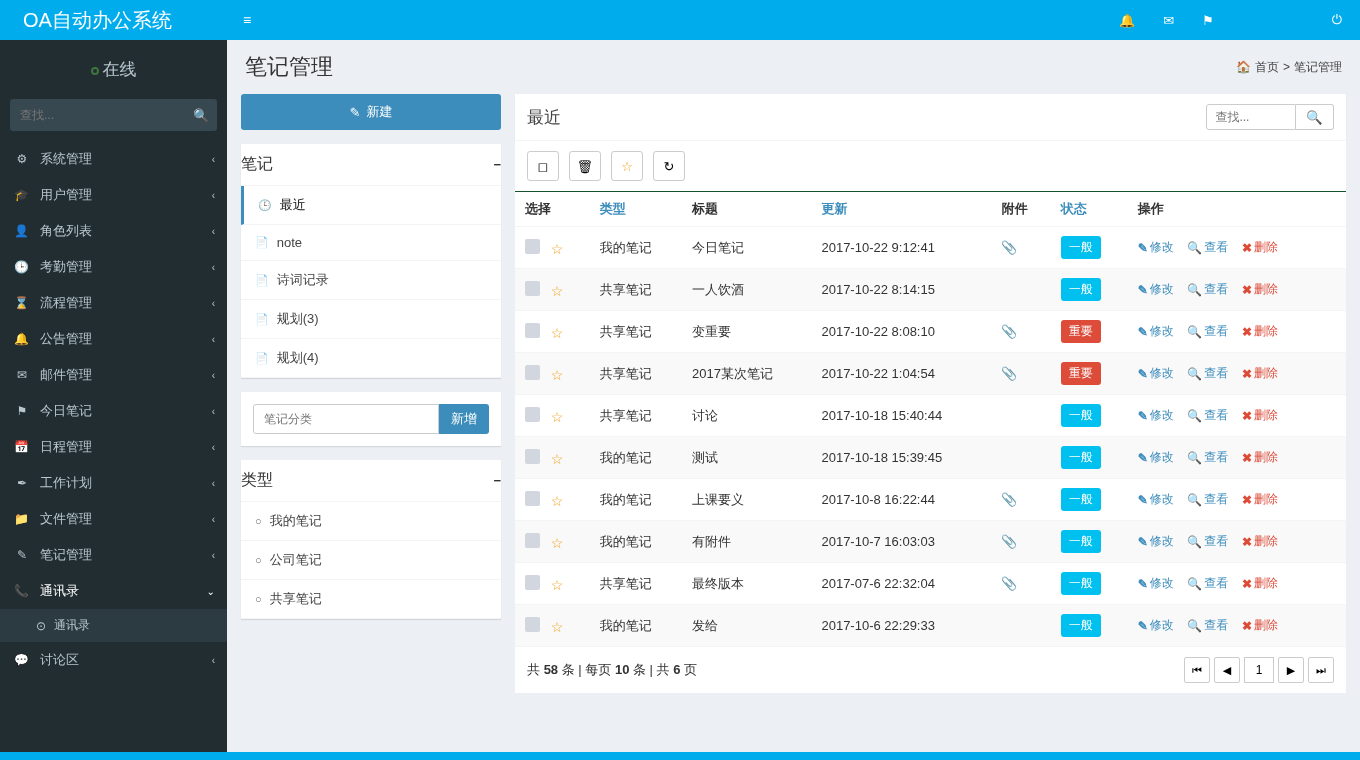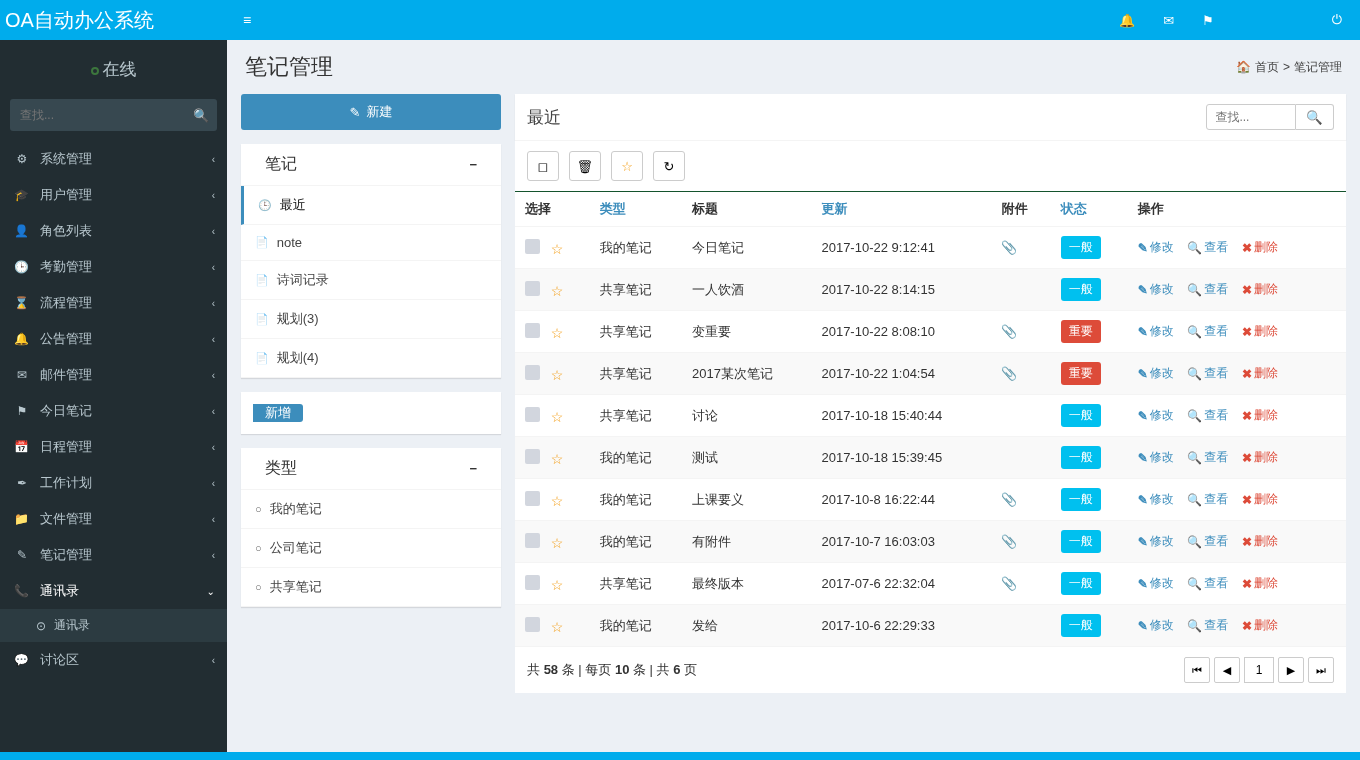--- a/index.html
+++ b/index.html
@@ -1,20 +1,20 @@
 <!DOCTYPE html>
 <html><head>
 <meta charset="utf-8">
 <style>
 * { margin: 0; padding: 0; box-sizing: border-box; }
 body { font-family: "Microsoft YaHei", Arial, sans-serif; font-size: 13px; background: #ecf0f5; color: #333; }
 .app { display: flex; flex-direction: column; height: 760px; width: 1360px; }
 
 .header { height: 40px; background: #00acec; color: #fff; display: flex; align-items: center; }
-.header .brand { width: 227px; background: #00acec; font-size: 20px; font-weight: 300; padding: 0 5px; height: 36px; display: flex; align-items: center; }
+.header .brand { width: 227px; background: #00acec; font-size: 20px; font-weight: 300; padding: 0 23px; height: 36px; display: flex; align-items: center; }
 .header .hamb { width: 40px; text-align: center; cursor: pointer; font-size: 14px; }
 .header .right { margin-left: auto; display: flex; gap: 28px; padding-right: 18px; align-items: center; }
 .header .icon { cursor: pointer; font-size: 13px; }
 
 .body { display: flex; flex: 1; overflow: hidden; }
 .sidebar { width: 227px; background: #222d32; color: #b8c7ce; display: flex; flex-direction: column; font-size: 13px; }
 .sidebar .online { text-align: center; padding: 18px 0 12px; font-size: 17px; }
 .sidebar .dot { display: inline-block; width: 8px; height: 8px; border: 2px solid #3c763d; border-radius: 50%; margin-right: 4px; vertical-align: middle; }
 .sidebar .search { background: #374850; margin: 6px 10px 10px; height: 32px; display: flex; align-items: center; border-radius: 3px; }
 .sidebar .search input { flex: 1; background: transparent; border: none; color: #ccc; padding: 0 10px; outline: none; font-size: 12px; }
@@ -33,21 +33,21 @@
 .page-header .crumb { margin-left: auto; font-size: 12px; color: #444; display: flex; align-items: center; gap: 4px; }
 
 .content { display: flex; gap: 14px; padding: 0 14px 14px; flex: 1; overflow: hidden; }
 .col-left { width: 260px; display: flex; flex-direction: column; gap: 14px; }
 .col-right { flex: 1; display: flex; flex-direction: column; }
 
 .btn-new { background: #3c8dbc; color: #fff; border: none; width: 100%; height: 36px; border-radius: 3px; cursor: pointer; font-size: 13px; display: flex; align-items: center; justify-content: center; gap: 6px; }
 
 .box { background: #fff; border-top: 3px solid #d2d6de; box-shadow: 0 1px 1px rgba(0,0,0,.1); }
 .box.noborder { border-top: none; }
-.box-header { padding: 10px 24px; display: flex; align-items: center; border-bottom: 1px solid #f4f4f4; }
+.box-header { padding: 10px 0; display: flex; align-items: center; border-bottom: 1px solid #f4f4f4; }
 .box-header h3 { font-size: 16px; font-weight: 400; }
 .box-header .collapse { margin-left: auto; cursor: pointer; font-weight: bold; }
 .box-body { padding: 0; }
 .list-item { display: flex; align-items: center; padding: 10px 14px; border-bottom: 1px solid #f4f4f4; cursor: pointer; font-size: 13px; color: #444; }
 .list-item.active { border-left: 3px solid #3c8dbc; color: #111; }
 .list-item .ic { margin-right: 8px; font-size: 11px; color: #666; }
 .cat-input { display: flex; padding: 12px; }
 .cat-input input { flex: 1; border: 1px solid #ccc; padding: 7px 10px; border-radius: 3px 0 0 3px; font-size: 12px; outline: none; }
 .cat-input button { background: #3c8dbc; color: #fff; border: none; padding: 0 12px; border-radius: 0 3px 3px 0; cursor: pointer; font-size: 13px; text-align: center; }
 
@@ -226,20 +226,21 @@
                 </div>
                 <div class="list-item">
                   <span class="ic">📄</span>
                   <span>规划(4)</span>
                 </div>
               </div>
           </div>
 
           <div class="box noborder">
             <div class="cat-input">
+              <input placeholder="笔记分类" style="">
               <button>新增</button>
             </div>
           </div>
 
           <div class="box noborder">
             <div class="box-header">
                 <h3>类型</h3>
                 <span class="collapse">−</span>
               </div>
             <div class="box-body" id="type-list">

